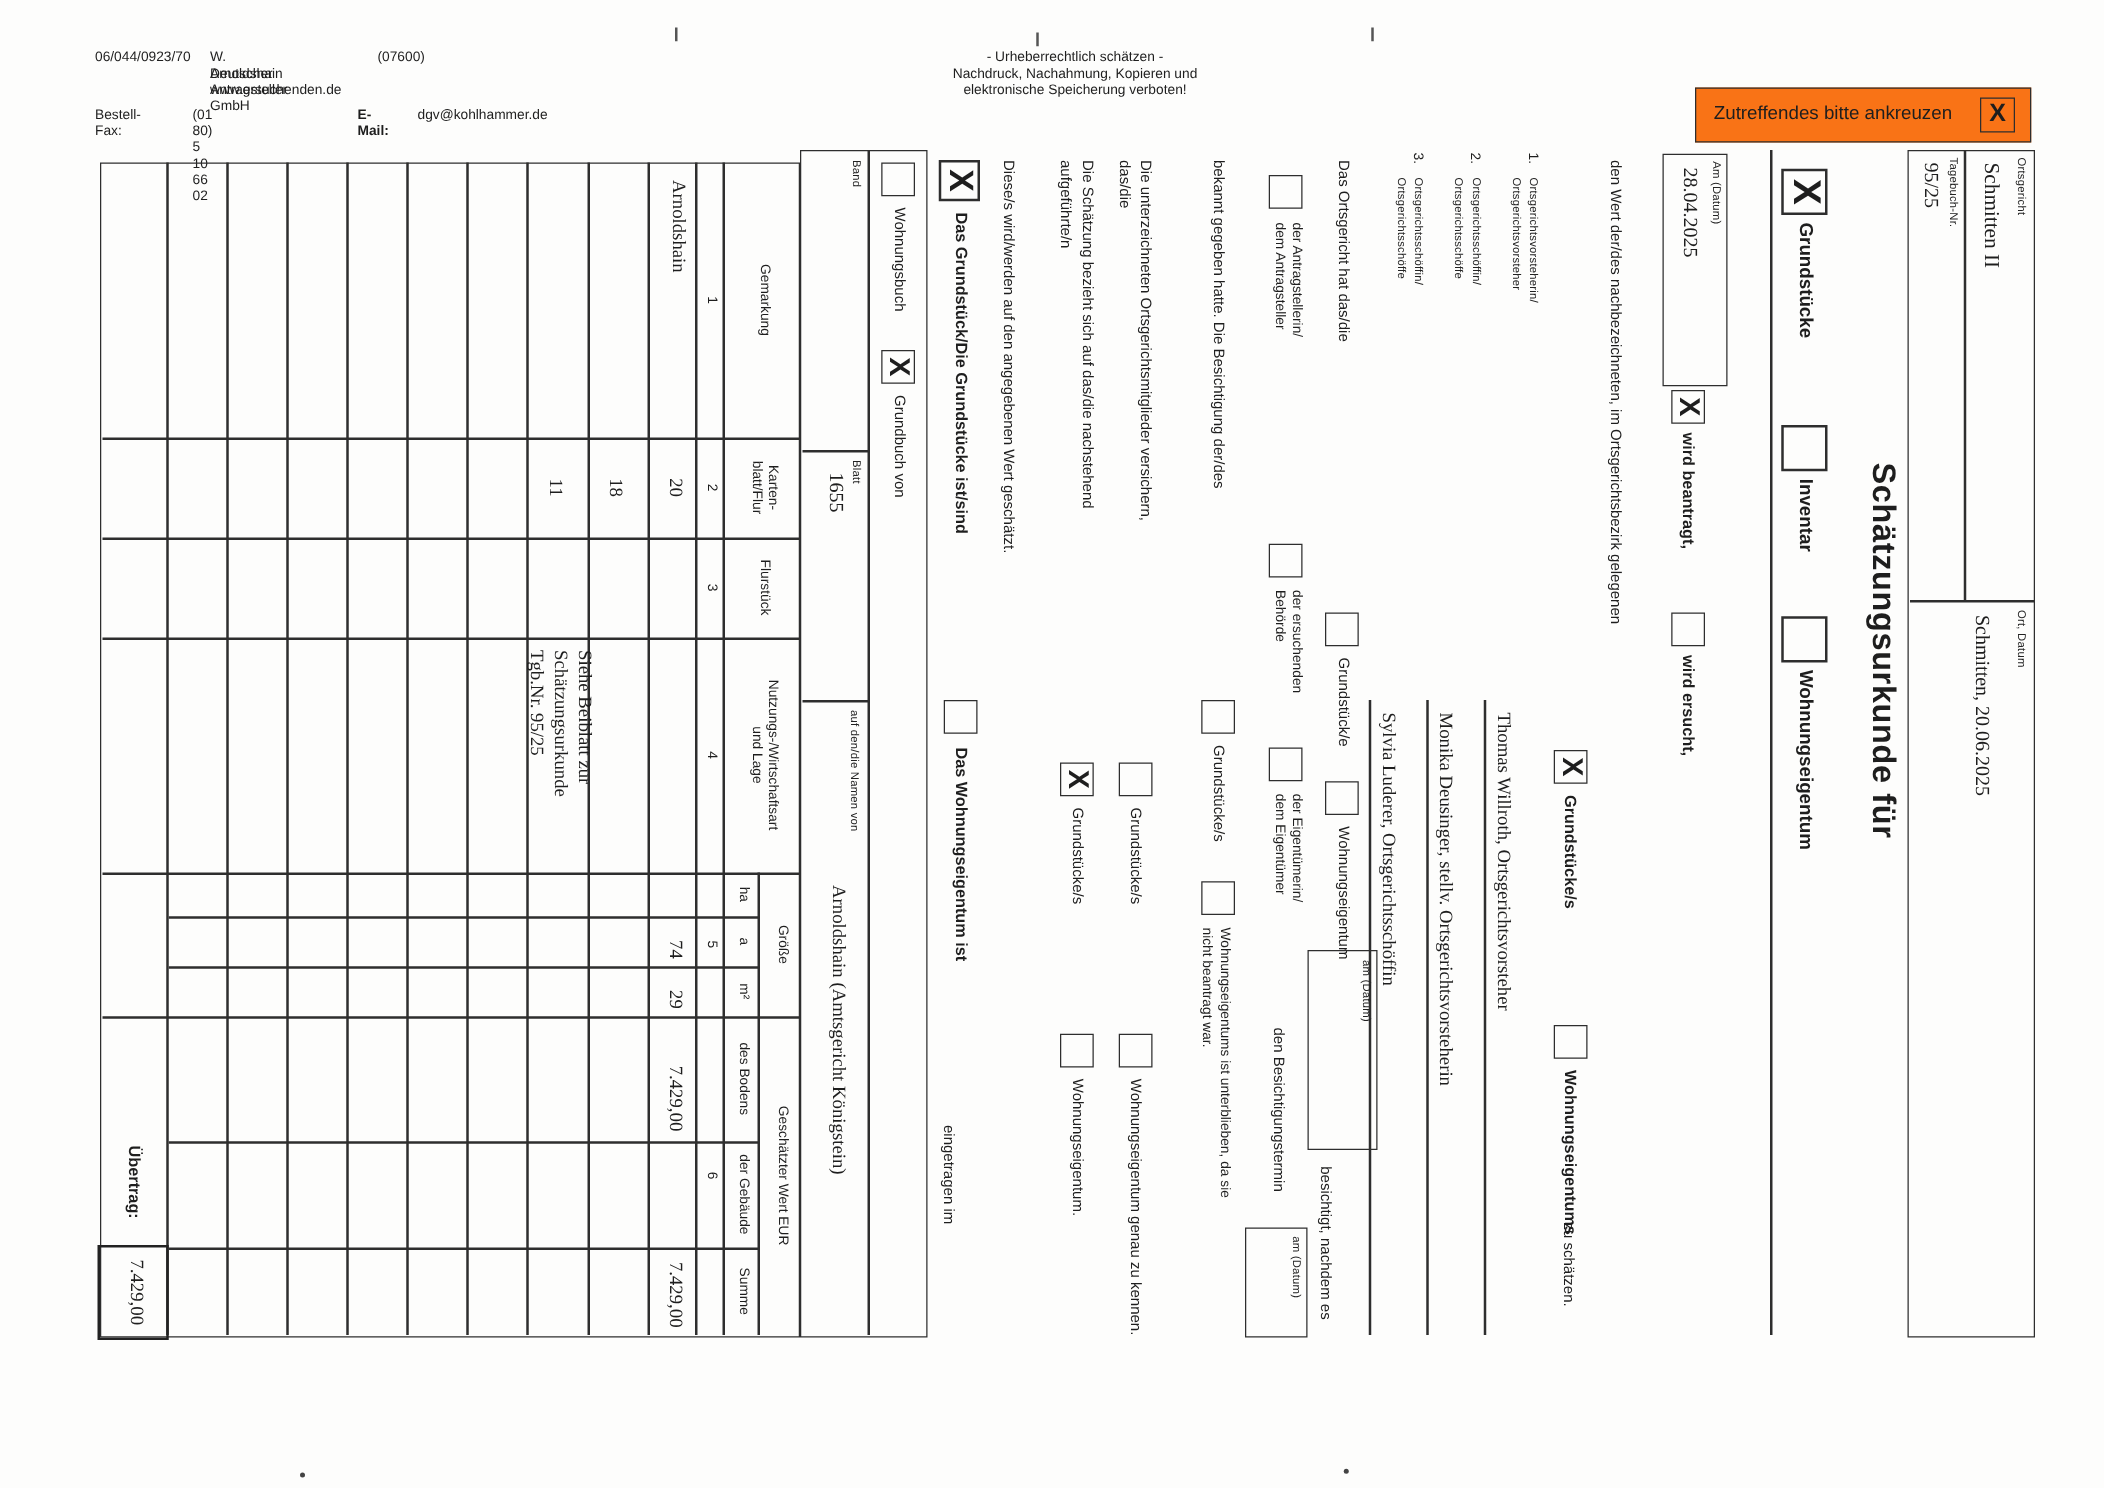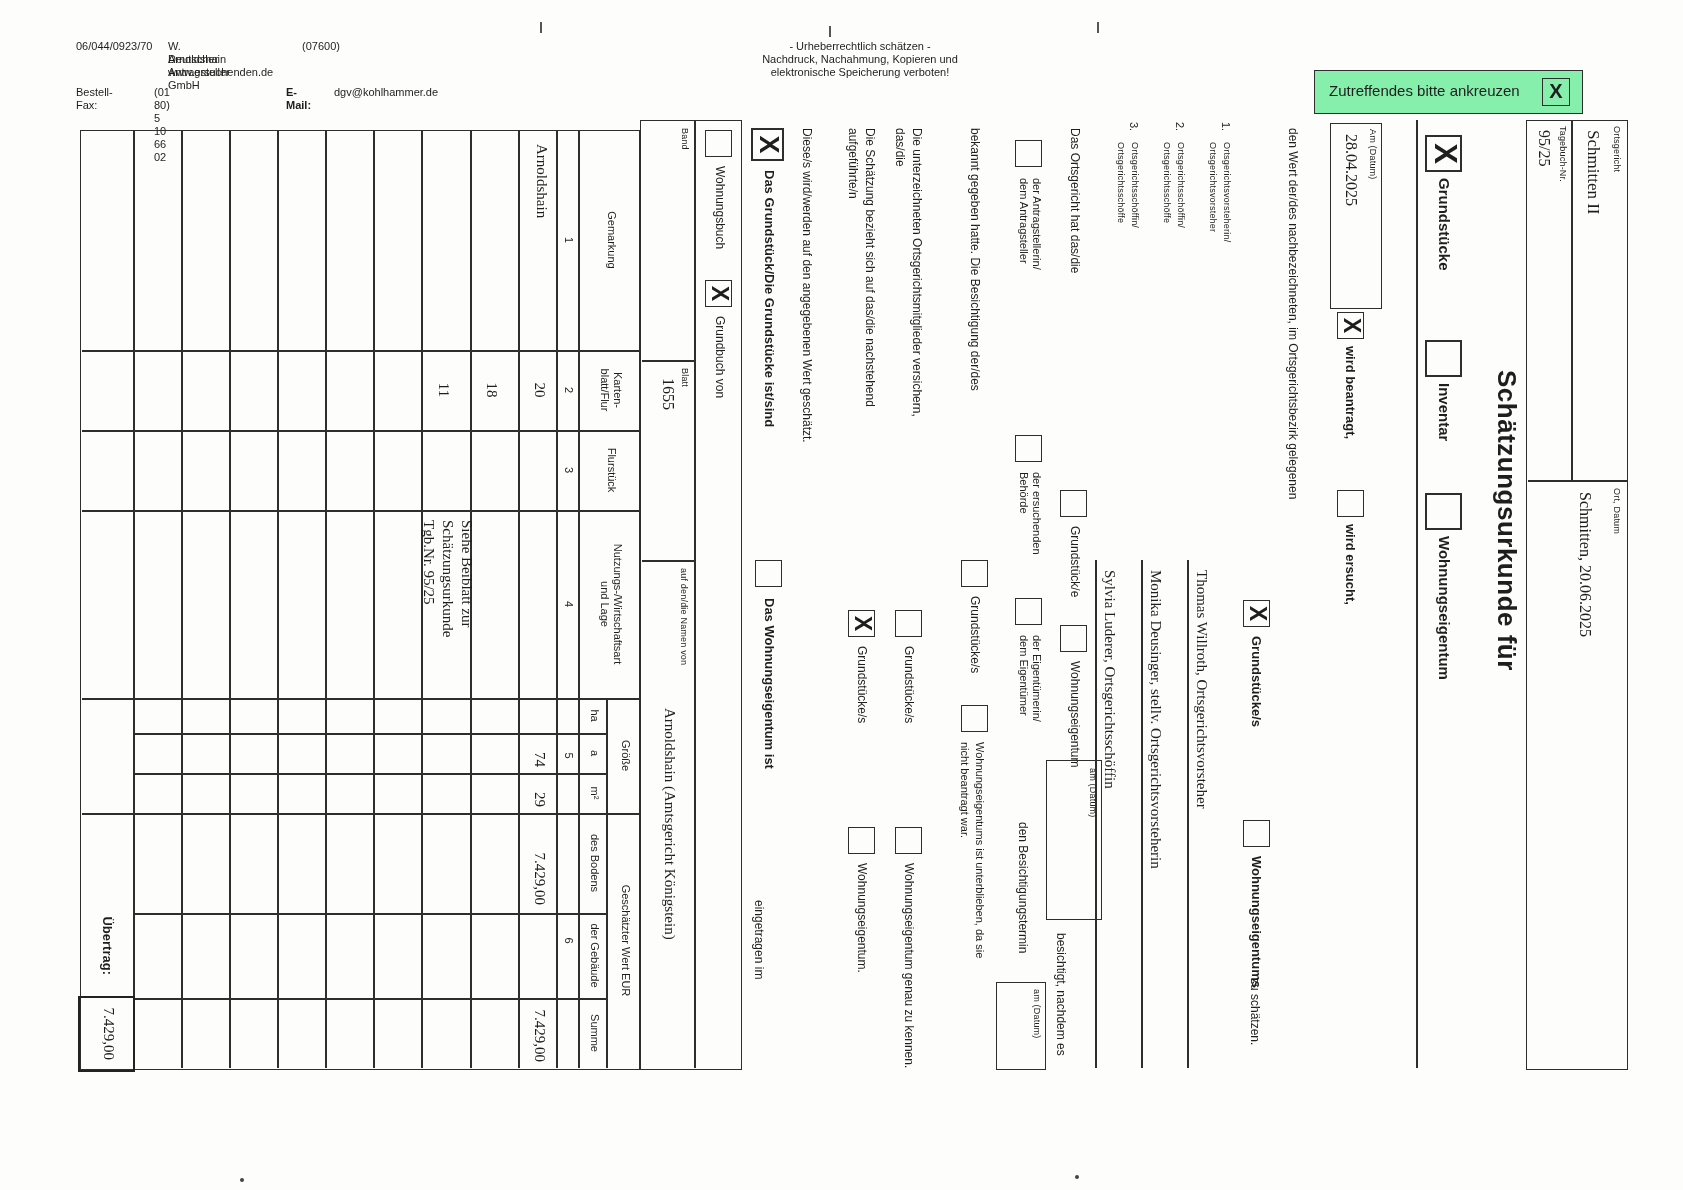--- a/index.html
+++ b/index.html
@@ -21,21 +21,21 @@
   .sv15{position:absolute;font-family:"Liberation Serif","DejaVu Serif",serif;font-size:15px;white-space:nowrap}
   .cb{position:absolute;width:25px;height:25px;border:1.7px solid #2e2e2e;text-align:center;
       line-height:23px;font-size:23px;font-weight:bold;overflow:hidden}
   .cb.big{width:33px;height:33px;border-width:2.4px;line-height:30px;font-size:31px}
   .cb.md{width:29px;height:29px;border-width:2.2px;line-height:26px;font-size:27px}
   .title{position:absolute;font-size:26px;font-weight:bold;white-space:nowrap;letter-spacing:.5px}
   .ctr{text-align:center}
   .rt{text-align:right}
   
   .pub{position:absolute;font-size:11px;line-height:13px}
-  .instr{position:absolute;left:1314px;top:70px;width:267px;height:42px;border:1.6px solid #2e2e2e;background:#86efac}
+  .instr{position:absolute;left:1356px;top:70px;width:267px;height:42px;border:1.6px solid #2e2e2e;background:#f97316}
   .instr .t{position:absolute;left:14px;top:11px;font-size:15px}
   .instr .sq{position:absolute;left:227px;top:7px;width:26px;height:26px;border:1.6px solid #2e2e2e;
              text-align:center;line-height:25px;font-size:20px;font-weight:bold}
   .tick{position:absolute;width:1.5px;height:11px;background:#555}
   .dot{position:absolute;width:4px;height:4px;background:#444;border-radius:2px}
 </style>
 </head>
 <body>
 
 <div class="pub" style="left:76px;top:40px">

